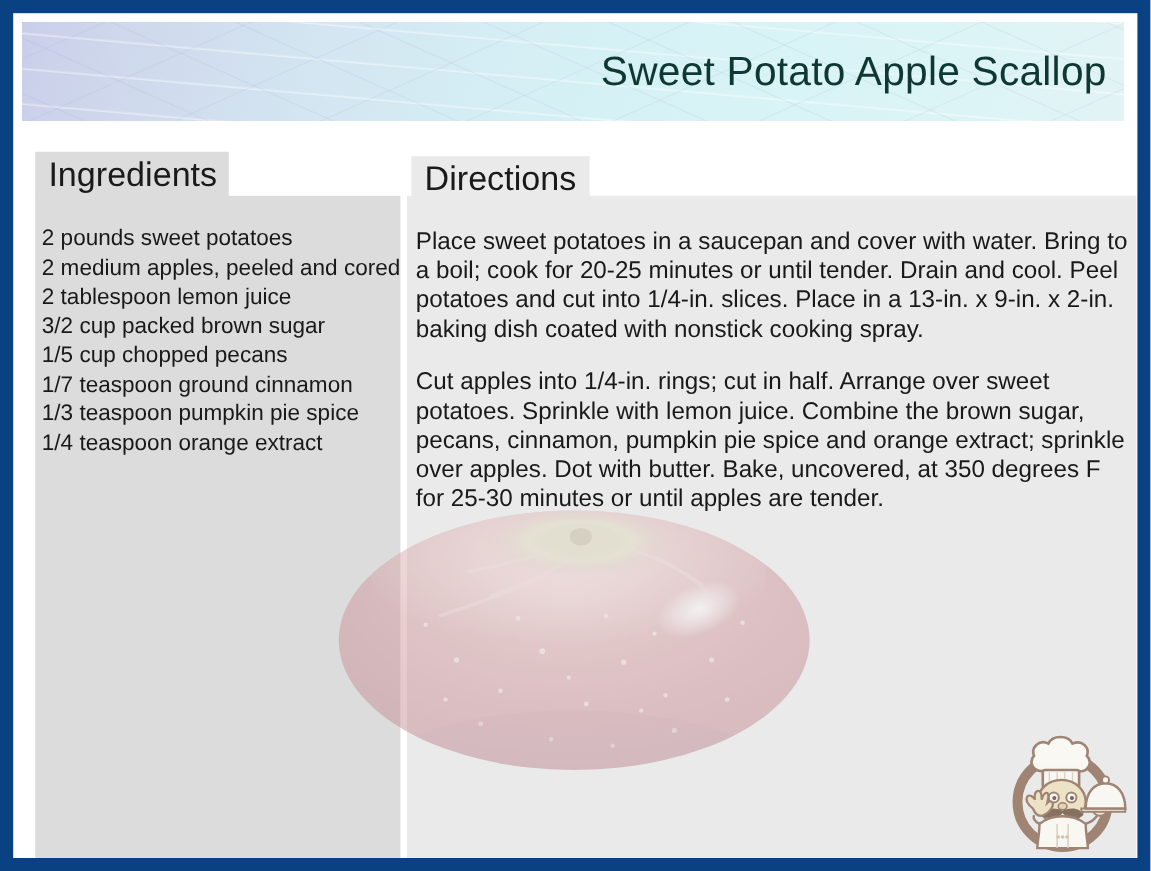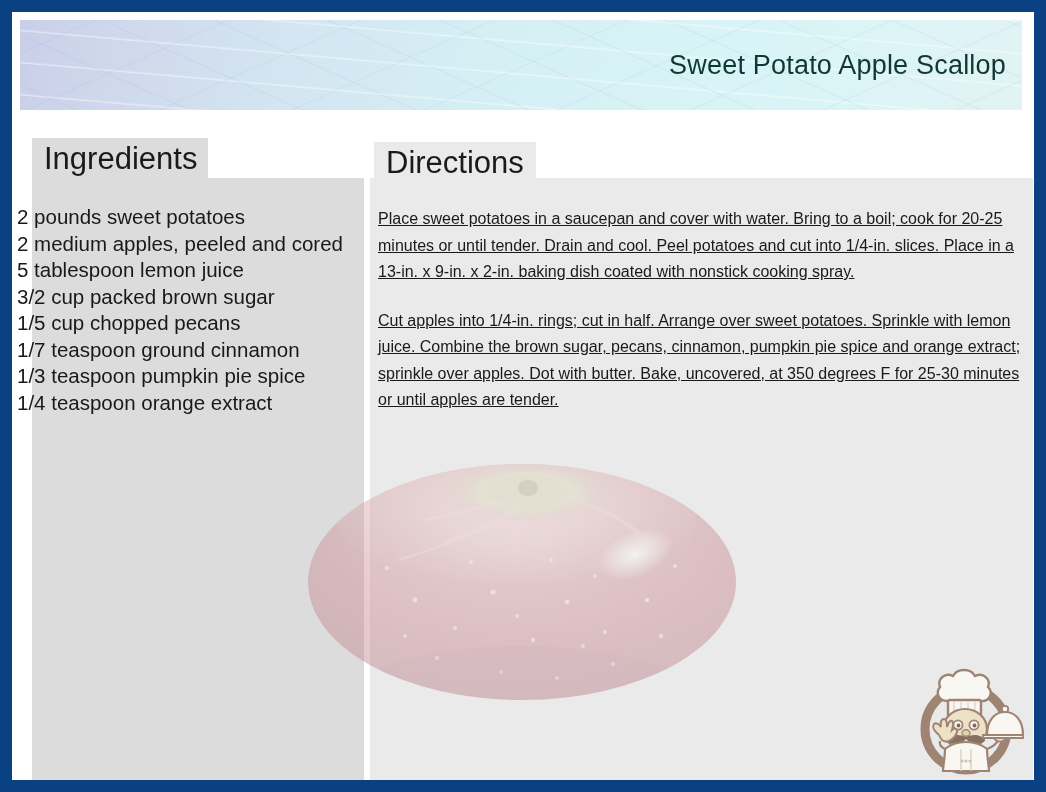--- a/index.html
+++ b/index.html
@@ -57,21 +57,21 @@
         #ddf4f6 88%,
         #e2f3f4 100%);
     overflow: hidden;
   }
   #banner-title {
     position: absolute;
     right: 16px;
     top: 50%;
     transform: translateY(-50%);
     color: #103833;
-    font-size: 27px;
+    font-size: 37px;
     font-weight: 400;
     letter-spacing: 0.2px;
     white-space: nowrap;
   }
 
   
   .panel-body {
     position: absolute;
     box-sizing: border-box;
   }
@@ -112,40 +112,39 @@
     left: 362px;
     top: 130px;
     width: 162px;
     height: 42px;
     background: #eaeaea;
   }
 
   
   #ingredients-list {
     position: absolute;
-    left: 5px;
+    left: 26px;
     top: 192px;
     width: 326px;
     font-size: 20.5px;
     line-height: 26.5px;
     color: #191919;
   }
   #ingredients-list .ing-line {
     display: block;
   }
 
   #directions-text {
     position: absolute;
     left: 366px;
     top: 194px;
     width: 648px;
-    font-size: 16px;
+    font-size: 22px;
     line-height: 26.5px;
     color: #191919;
-    text-decoration: underline;
   }
   #directions-text p {
     margin: 0 0 22px 0;
   }
   #directions-text p:last-child {
     margin-bottom: 14px;
   }
 
   
   #apple-image {
@@ -310,21 +309,21 @@
     </svg>
   </div>
 
   <div class="panel-heading" id="ingredients-heading">Ingredients</div>
 
   <div class="panel-heading" id="directions-heading">Directions</div>
 
   <div id="ingredients-list">
       <span class="ing-line">2 pounds sweet potatoes</span>
       <span class="ing-line">2 medium apples, peeled and cored</span>
-      <span class="ing-line">5 tablespoon lemon juice</span>
+      <span class="ing-line">2 tablespoon lemon juice</span>
       <span class="ing-line">3/2 cup packed brown sugar</span>
       <span class="ing-line">1/5 cup chopped pecans</span>
       <span class="ing-line">1/7 teaspoon ground cinnamon</span>
       <span class="ing-line">1/3 teaspoon pumpkin pie spice</span>
       <span class="ing-line">1/4 teaspoon orange extract</span>
     </div>
 
   <div id="directions-text">
       <p>Place sweet potatoes in a saucepan and cover with water. Bring to a boil; cook for 20-25 minutes or until tender. Drain and cool. Peel potatoes and cut into 1/4-in. slices. Place in a 13-in. x 9-in. x 2-in. baking dish coated with nonstick cooking spray.</p>
       <p>Cut apples into 1/4-in. rings; cut in half. Arrange over sweet potatoes. Sprinkle with lemon juice. Combine the brown sugar, pecans, cinnamon, pumpkin pie spice and orange extract; sprinkle over apples. Dot with butter. Bake, uncovered, at 350 degrees F for 25-30 minutes or until apples are tender.</p>

